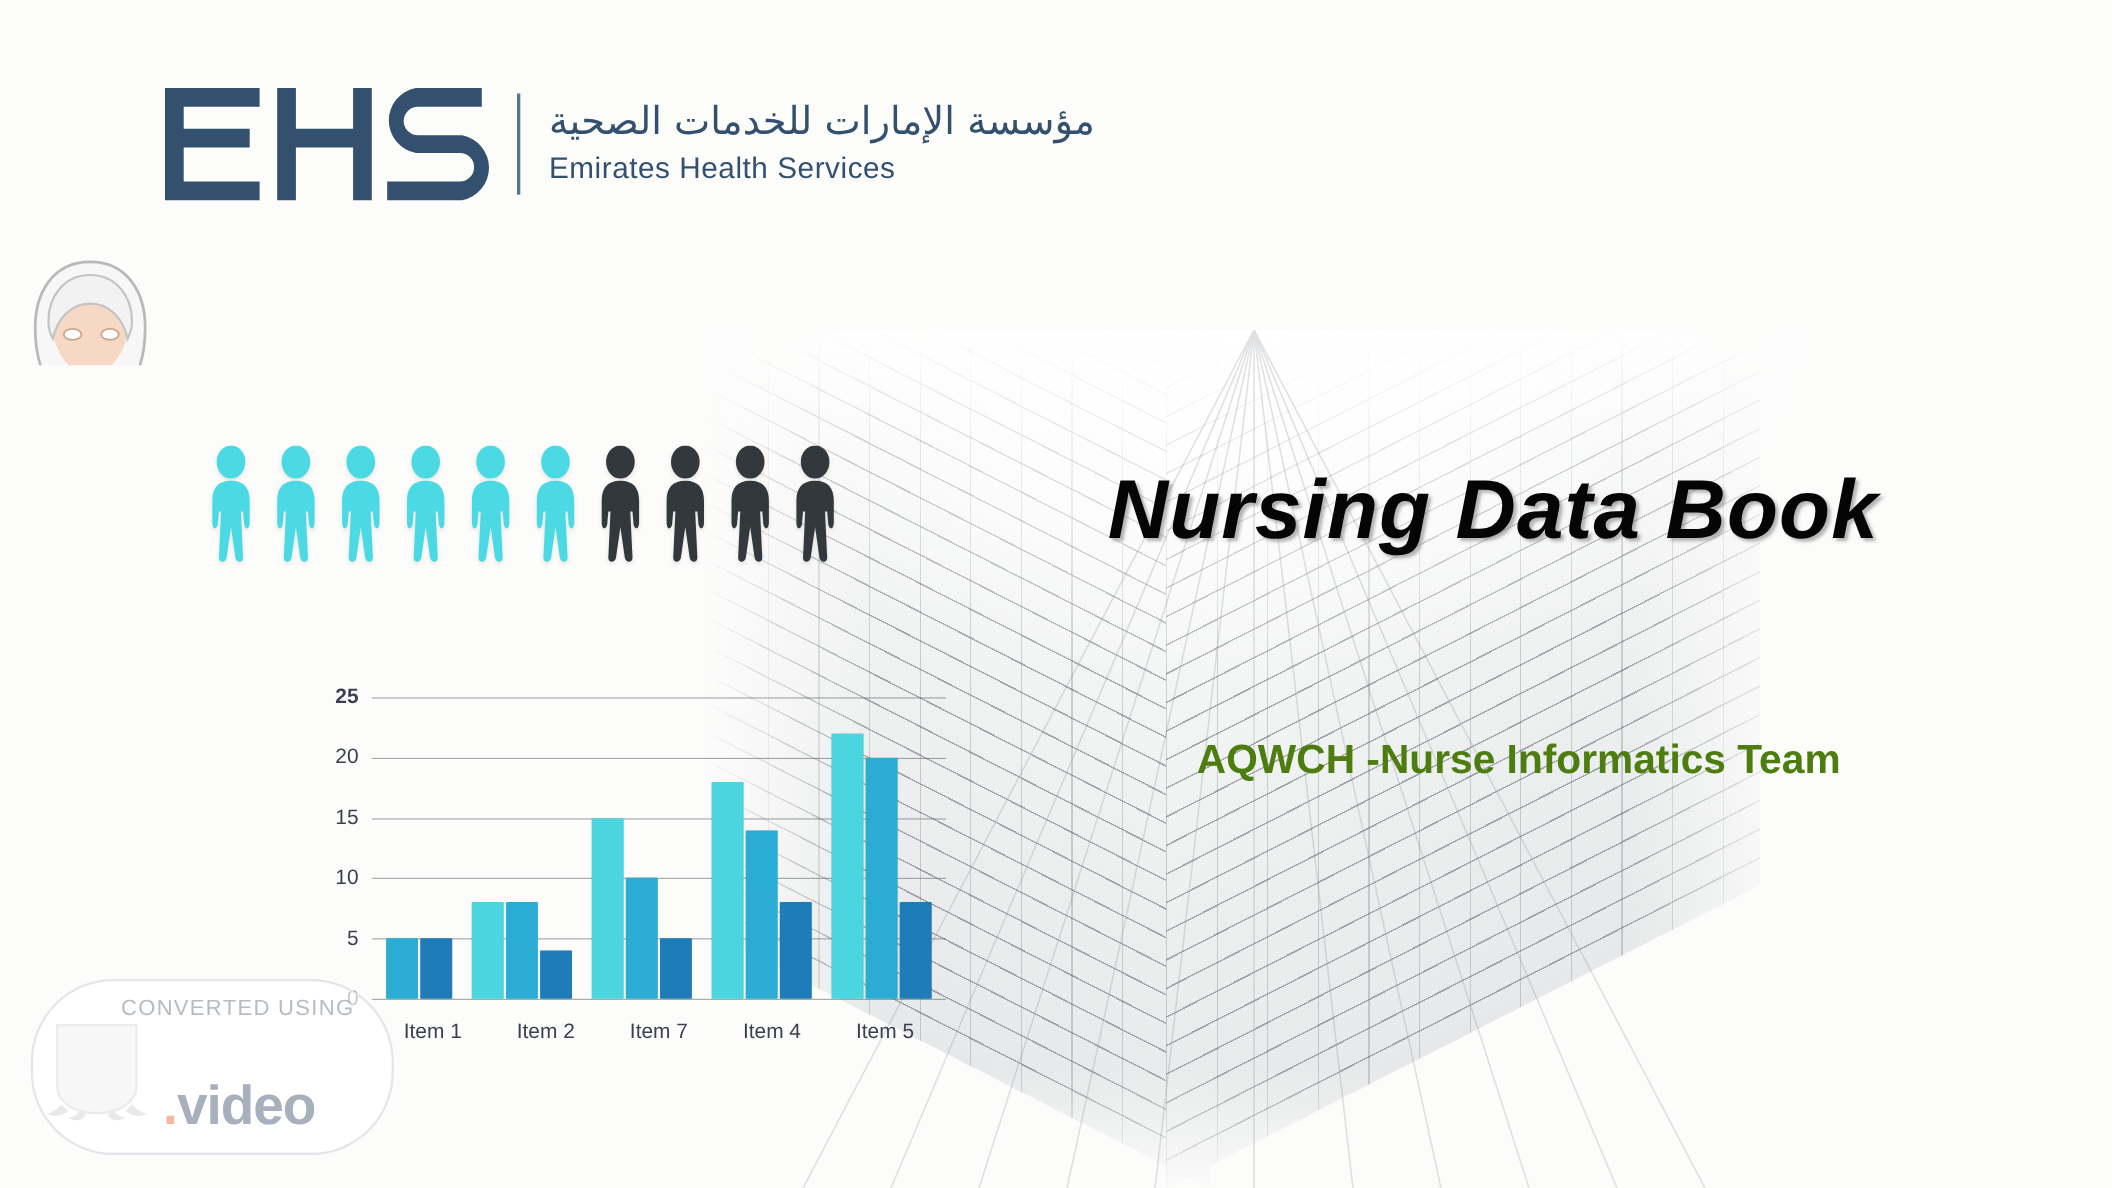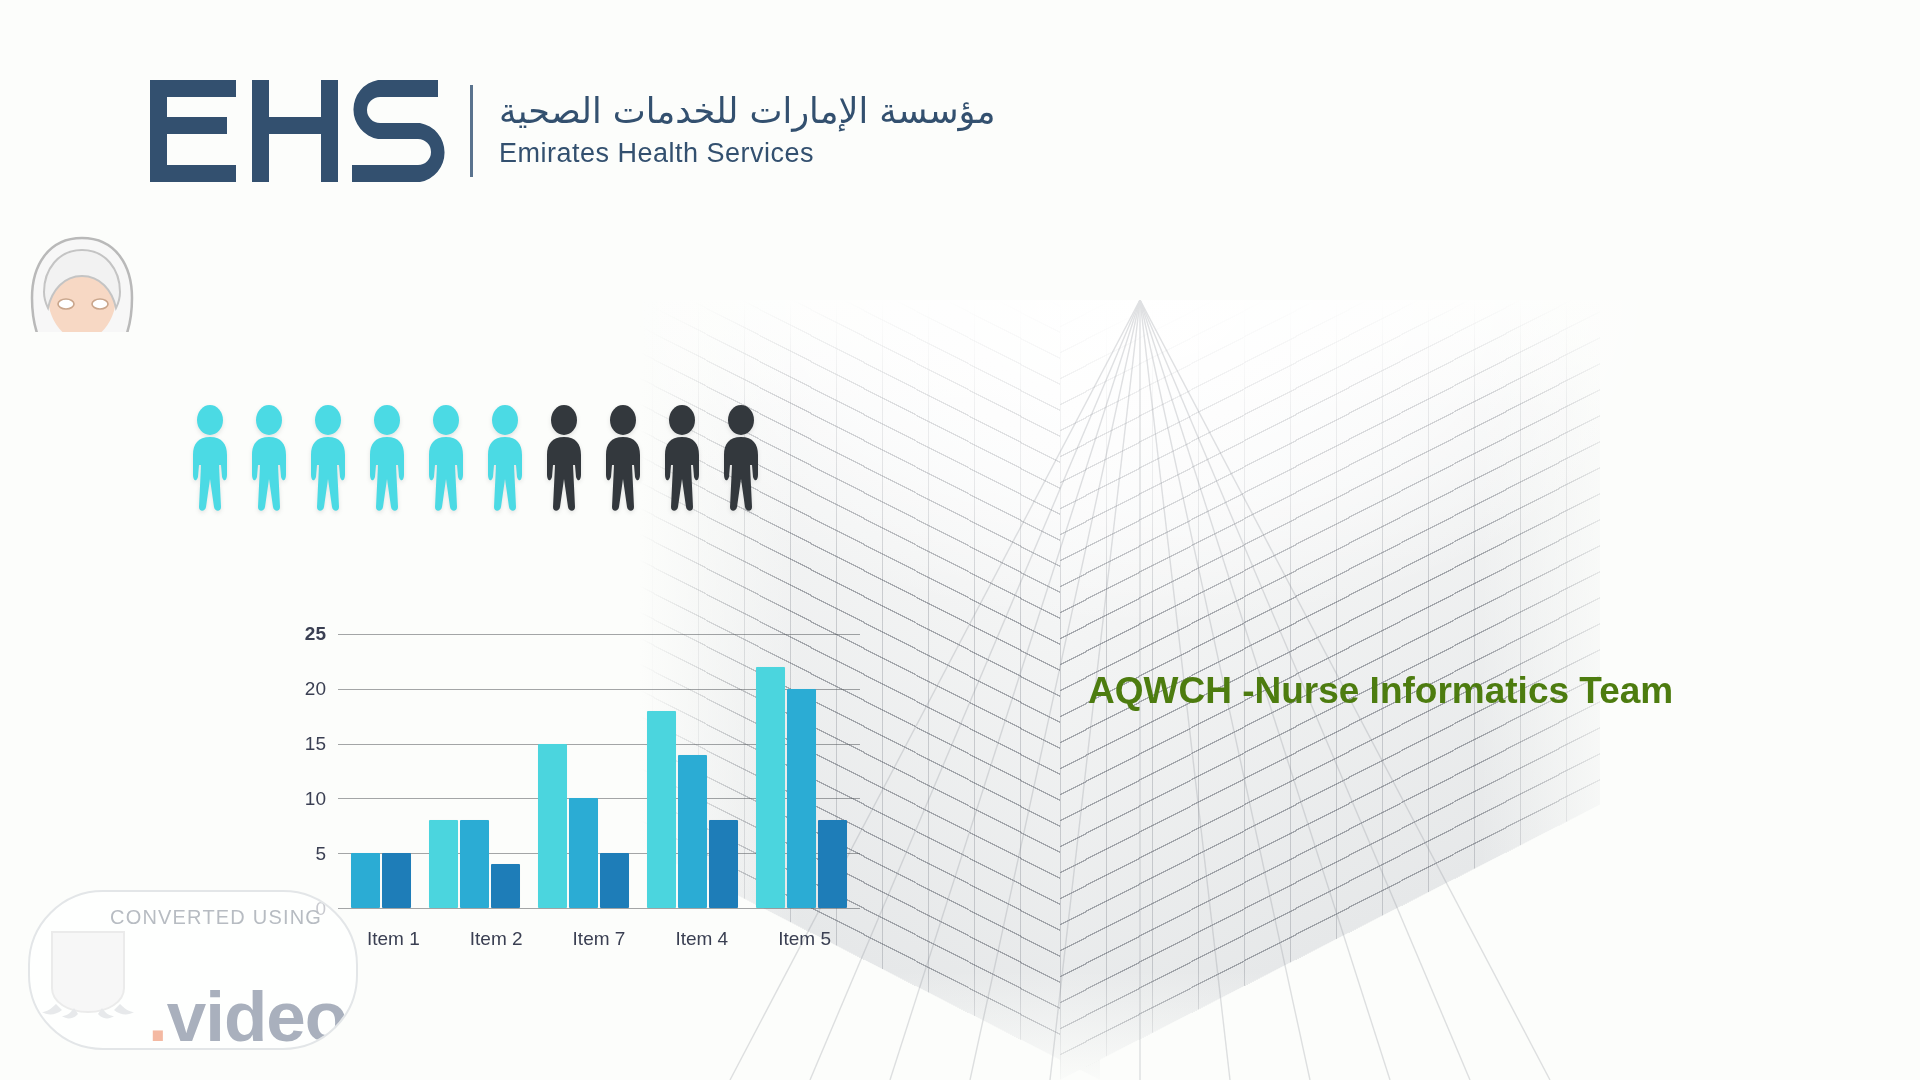--- a/index.html
+++ b/index.html
@@ -217,21 +217,21 @@
     font-size:58px;
     color:#a9b0bd;
     letter-spacing:-1px;
     white-space:nowrap;
   }
   #wm-video {
     position:absolute;
     left:118px; top:84px;
     font-family:"Liberation Sans", sans-serif;
     font-weight:bold;
-    font-size:71px;
+    font-size:50px;
     color:#a9b0bd;
     letter-spacing:-1px;
     white-space:nowrap;
   }
   #wm-dot { color:#f4b9a2; }
   #wm-owl { position:absolute; left:10px; top:30px; opacity:.5; }
 </style>
 </head>
 <body>
 
@@ -341,20 +341,21 @@
         </g>
       </svg>
     <svg width="50" height="108" viewBox="0 0 50 108">
         <g fill="#33383D">
           <ellipse cx="25" cy="15" rx="13" ry="15"></ellipse>
           <path d="M25 32 c-12 0 -17 7 -17 18 l0 20 c0 5 3 8 5 2 l1 -12 l2 0 l-2 42 c0 5 6 5 7 0 l4 -28 l4 28 c1 5 7 5 7 0 l-2 -42 l2 0 l1 12 c2 6 5 3 5 -2 l0 -20 c0 -11 -5 -18 -17 -18 Z"></path>
         </g>
       </svg>
   </div>
 
+  <div id="title">Nursing Data Book</div>
 
   <div id="subtitle">AQWCH -Nurse Informatics Team</div>
 
   <div id="chart">
     <div id="chart-plot">
       <div id="gridlines">
           <div class="gridline" style="top: 100%;">
             <div class="ytick" style="top: 100%;">0</div>
           </div>
           <div class="gridline" style="top: 81.4815%;">

